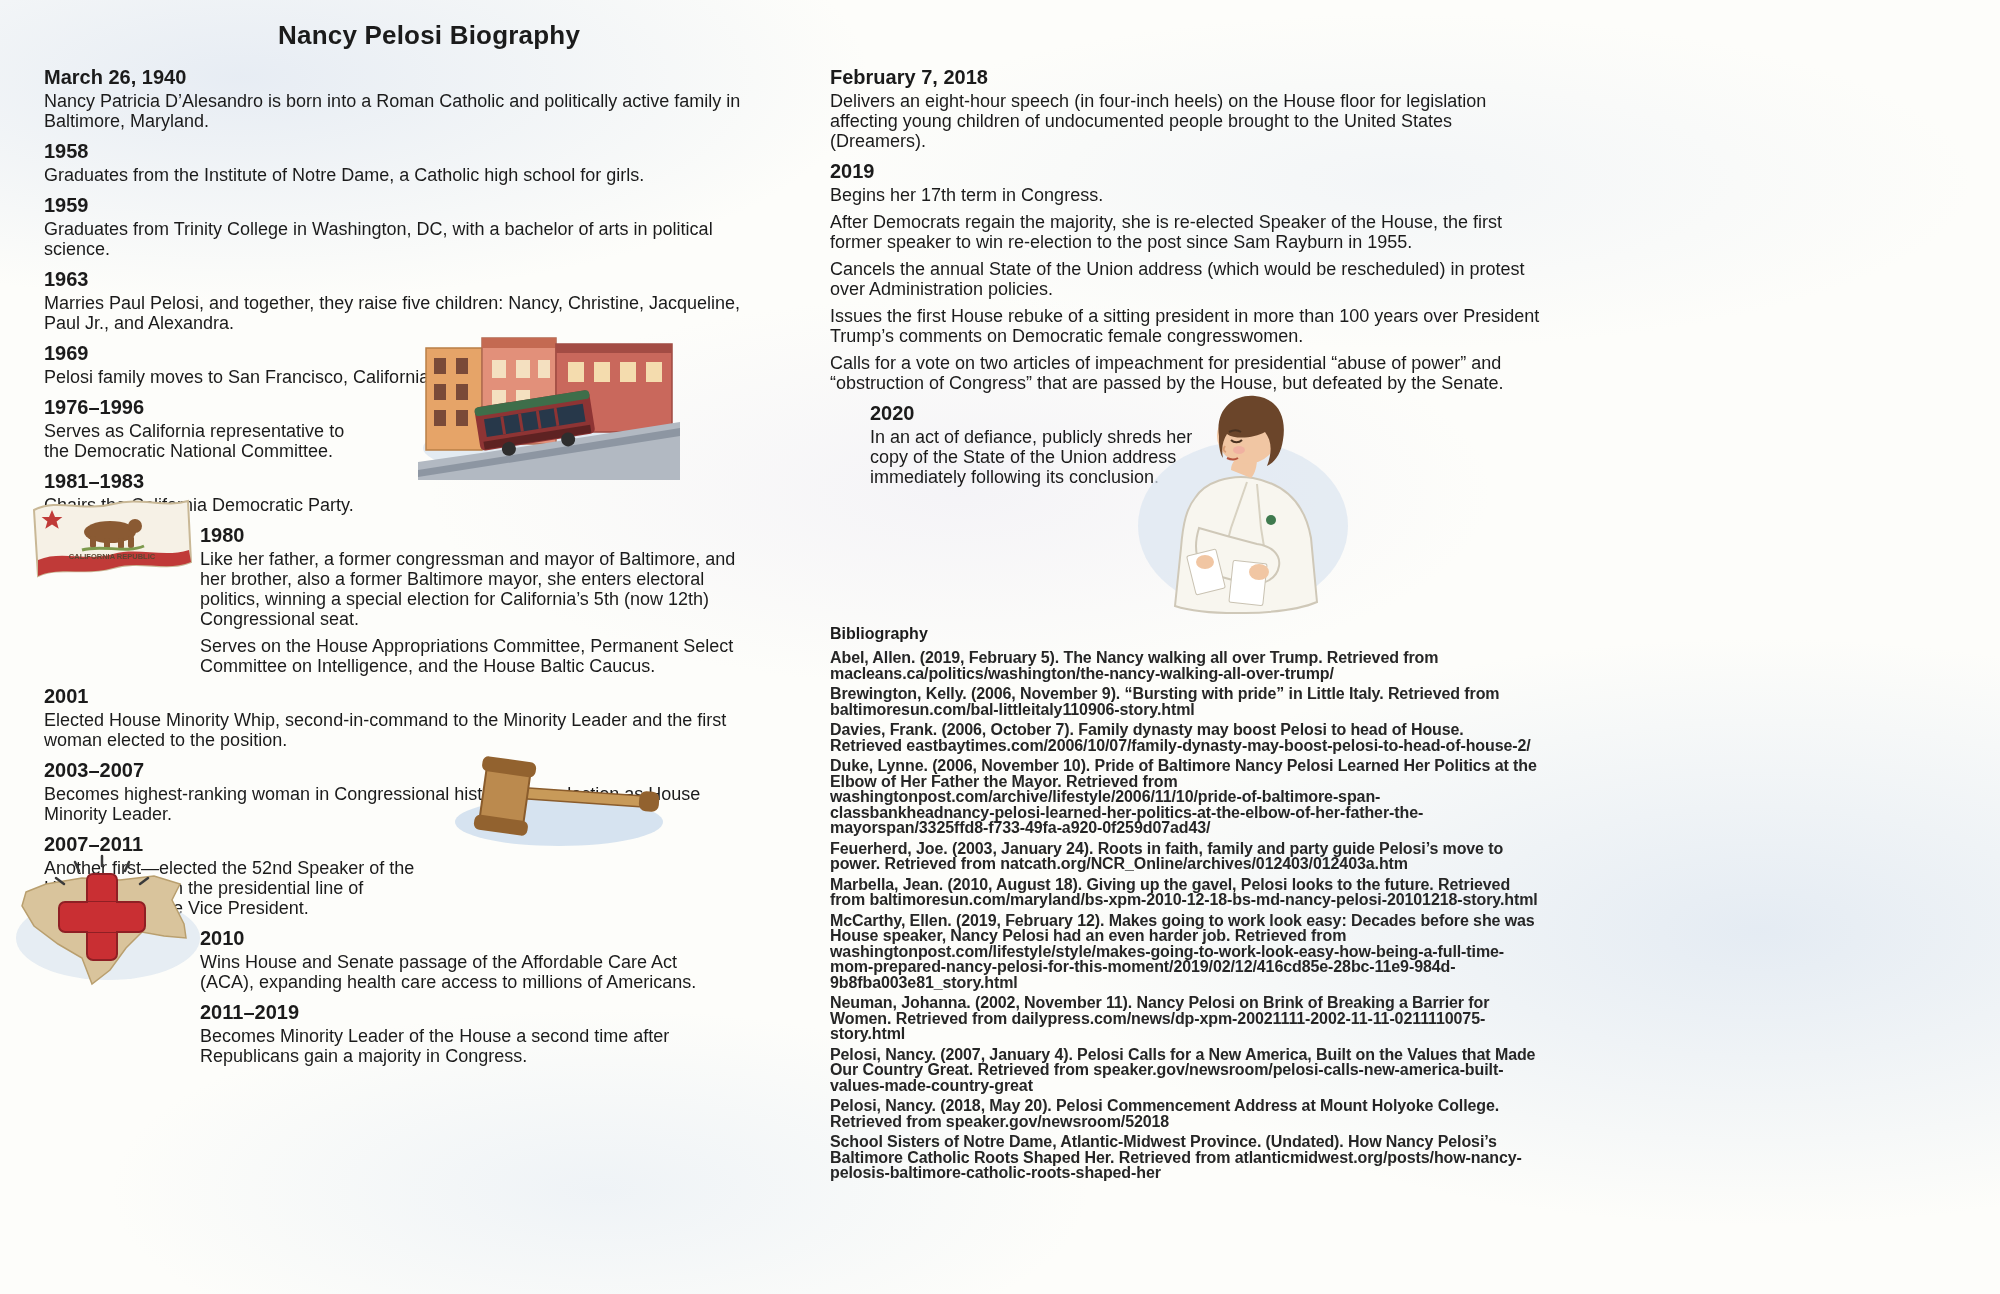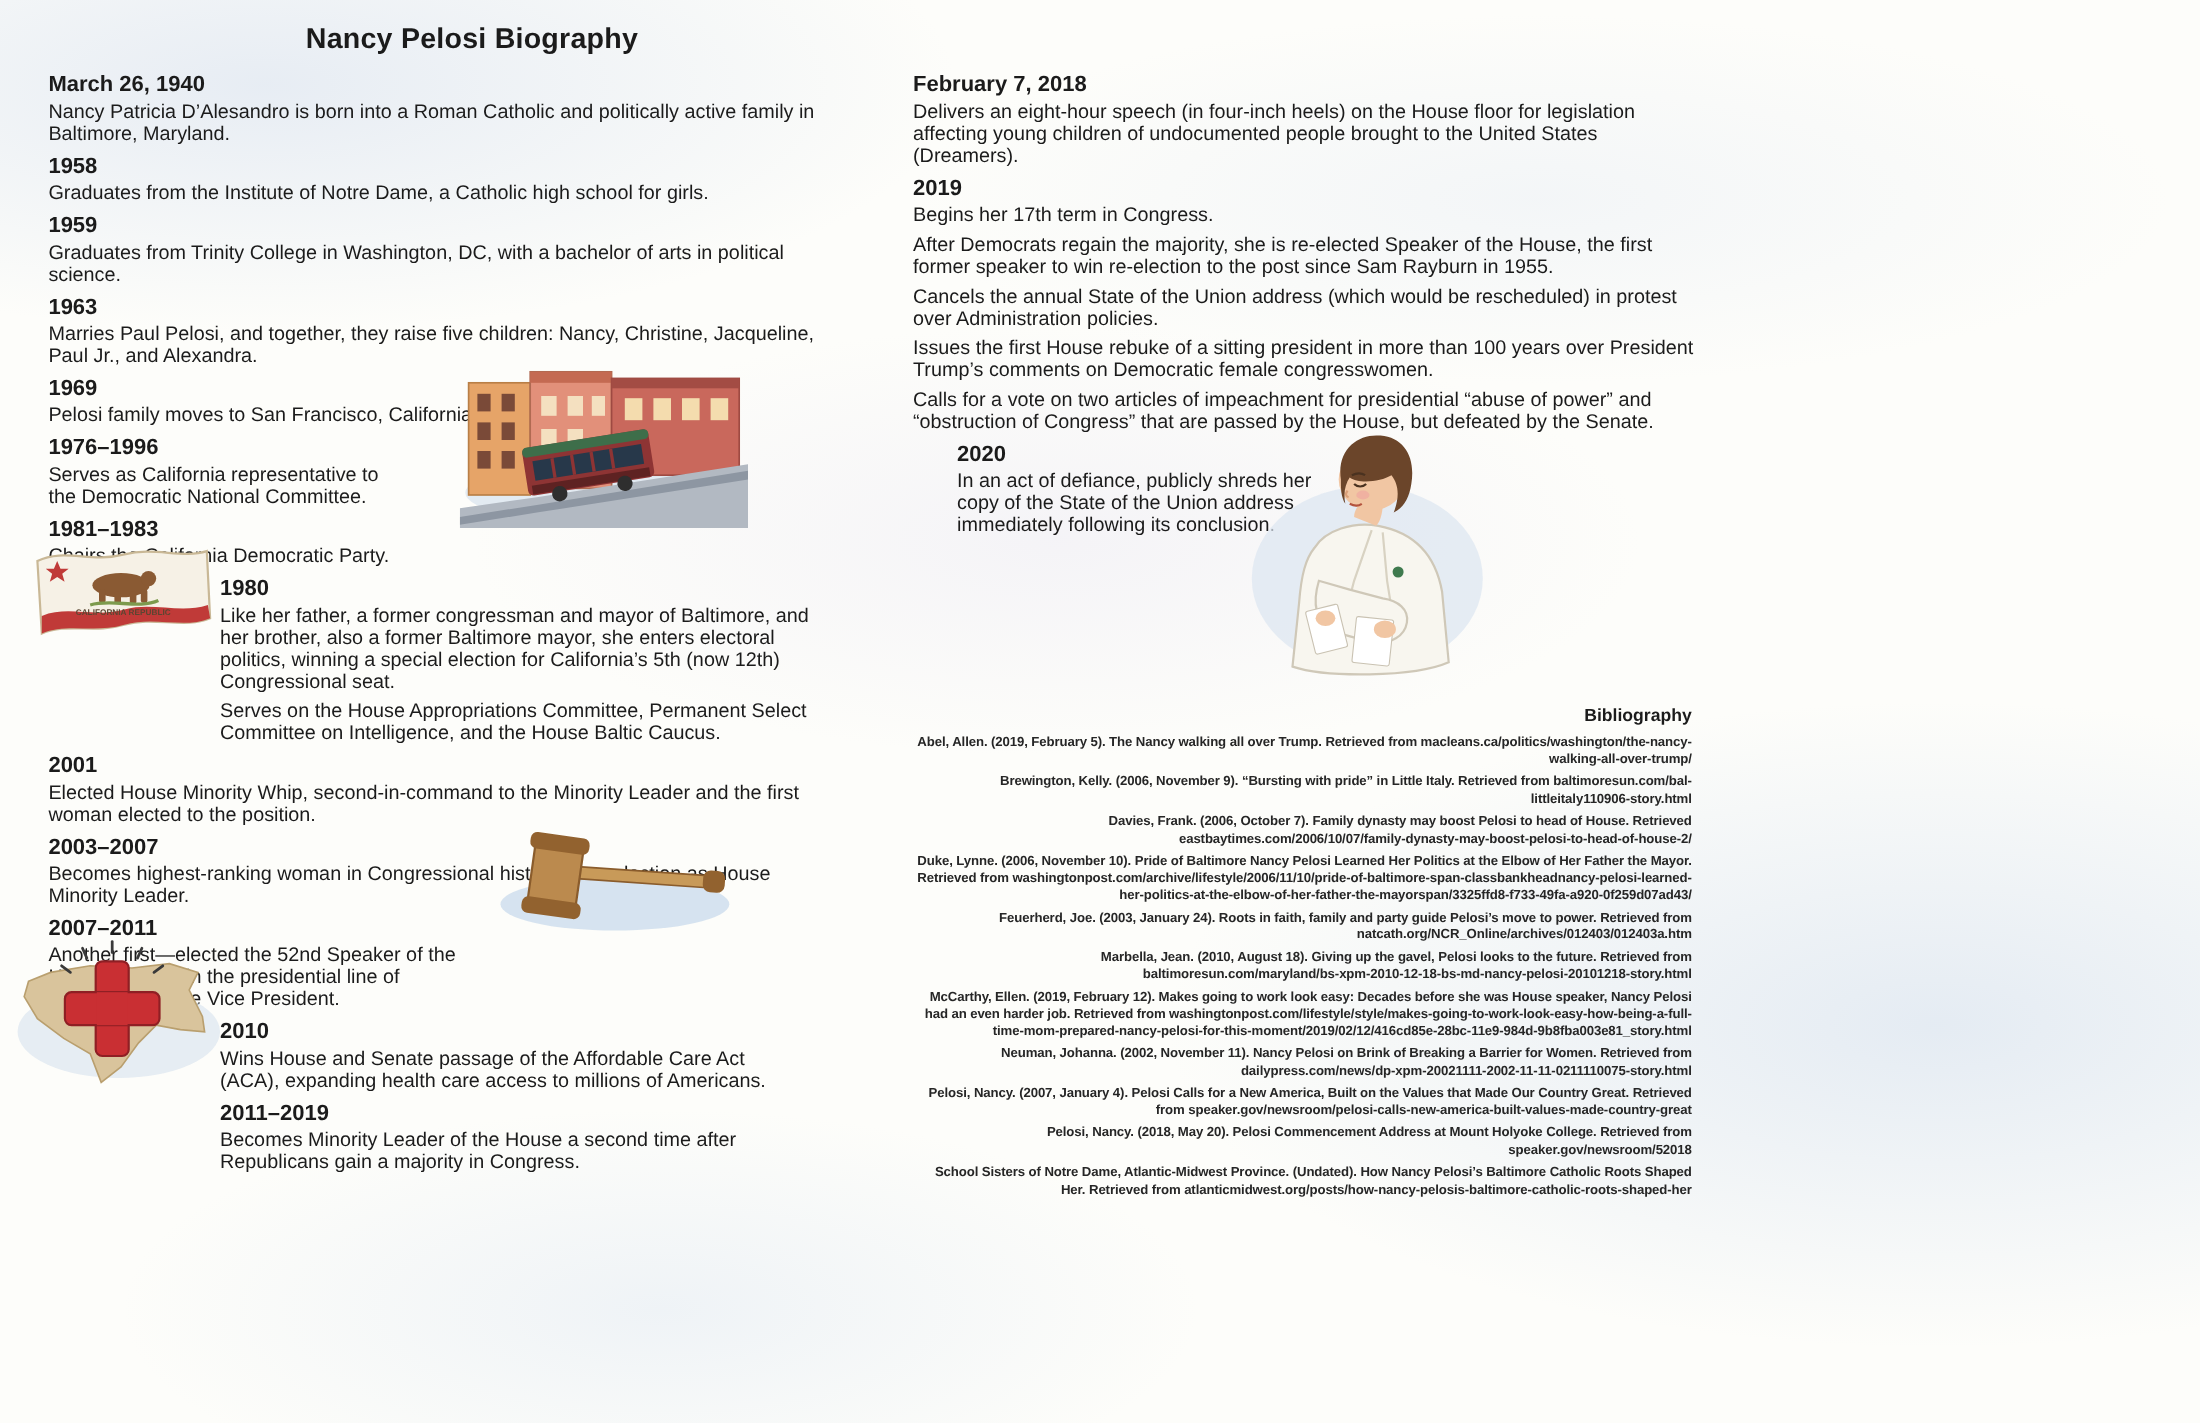--- a/index.html
+++ b/index.html
@@ -51,32 +51,31 @@
   
   .entry.narrow-cablecar { width: 310px; }
   .entry.indent-flag     { margin-left: 156px; width: 552px; }
   .entry.narrow-gavel    { width: 410px; }
   .entry.indent-map      { margin-left: 156px; width: 520px; }
   .entry.narrow-portrait { width: 330px; margin-left: 40px; }
 
   .bibliography {
     position: absolute;
     left: 830px;
-    top: 642px;
+    top: 625px;
     width: 708px;
-    text-align: right;
   }
   .bibliography h3 {
     margin: 0 0 7px 0;
     font-size: 16px;
     font-weight: bold;
   }
   .bib-entry {
     margin: 0 0 5px 0;
-    font-size: 12px;
+    font-size: 16px;
     line-height: 15.5px;
     font-weight: bold;
     letter-spacing: -0.1px;
     color: #262626;
     overflow-wrap: anywhere;
   }
 
   .illo { position: absolute; }
   .illo svg { display: block; width: 100%; height: 100%; }
   .illo-cablecar { left: 418px;  top: 330px; width: 262px; height: 150px; }

